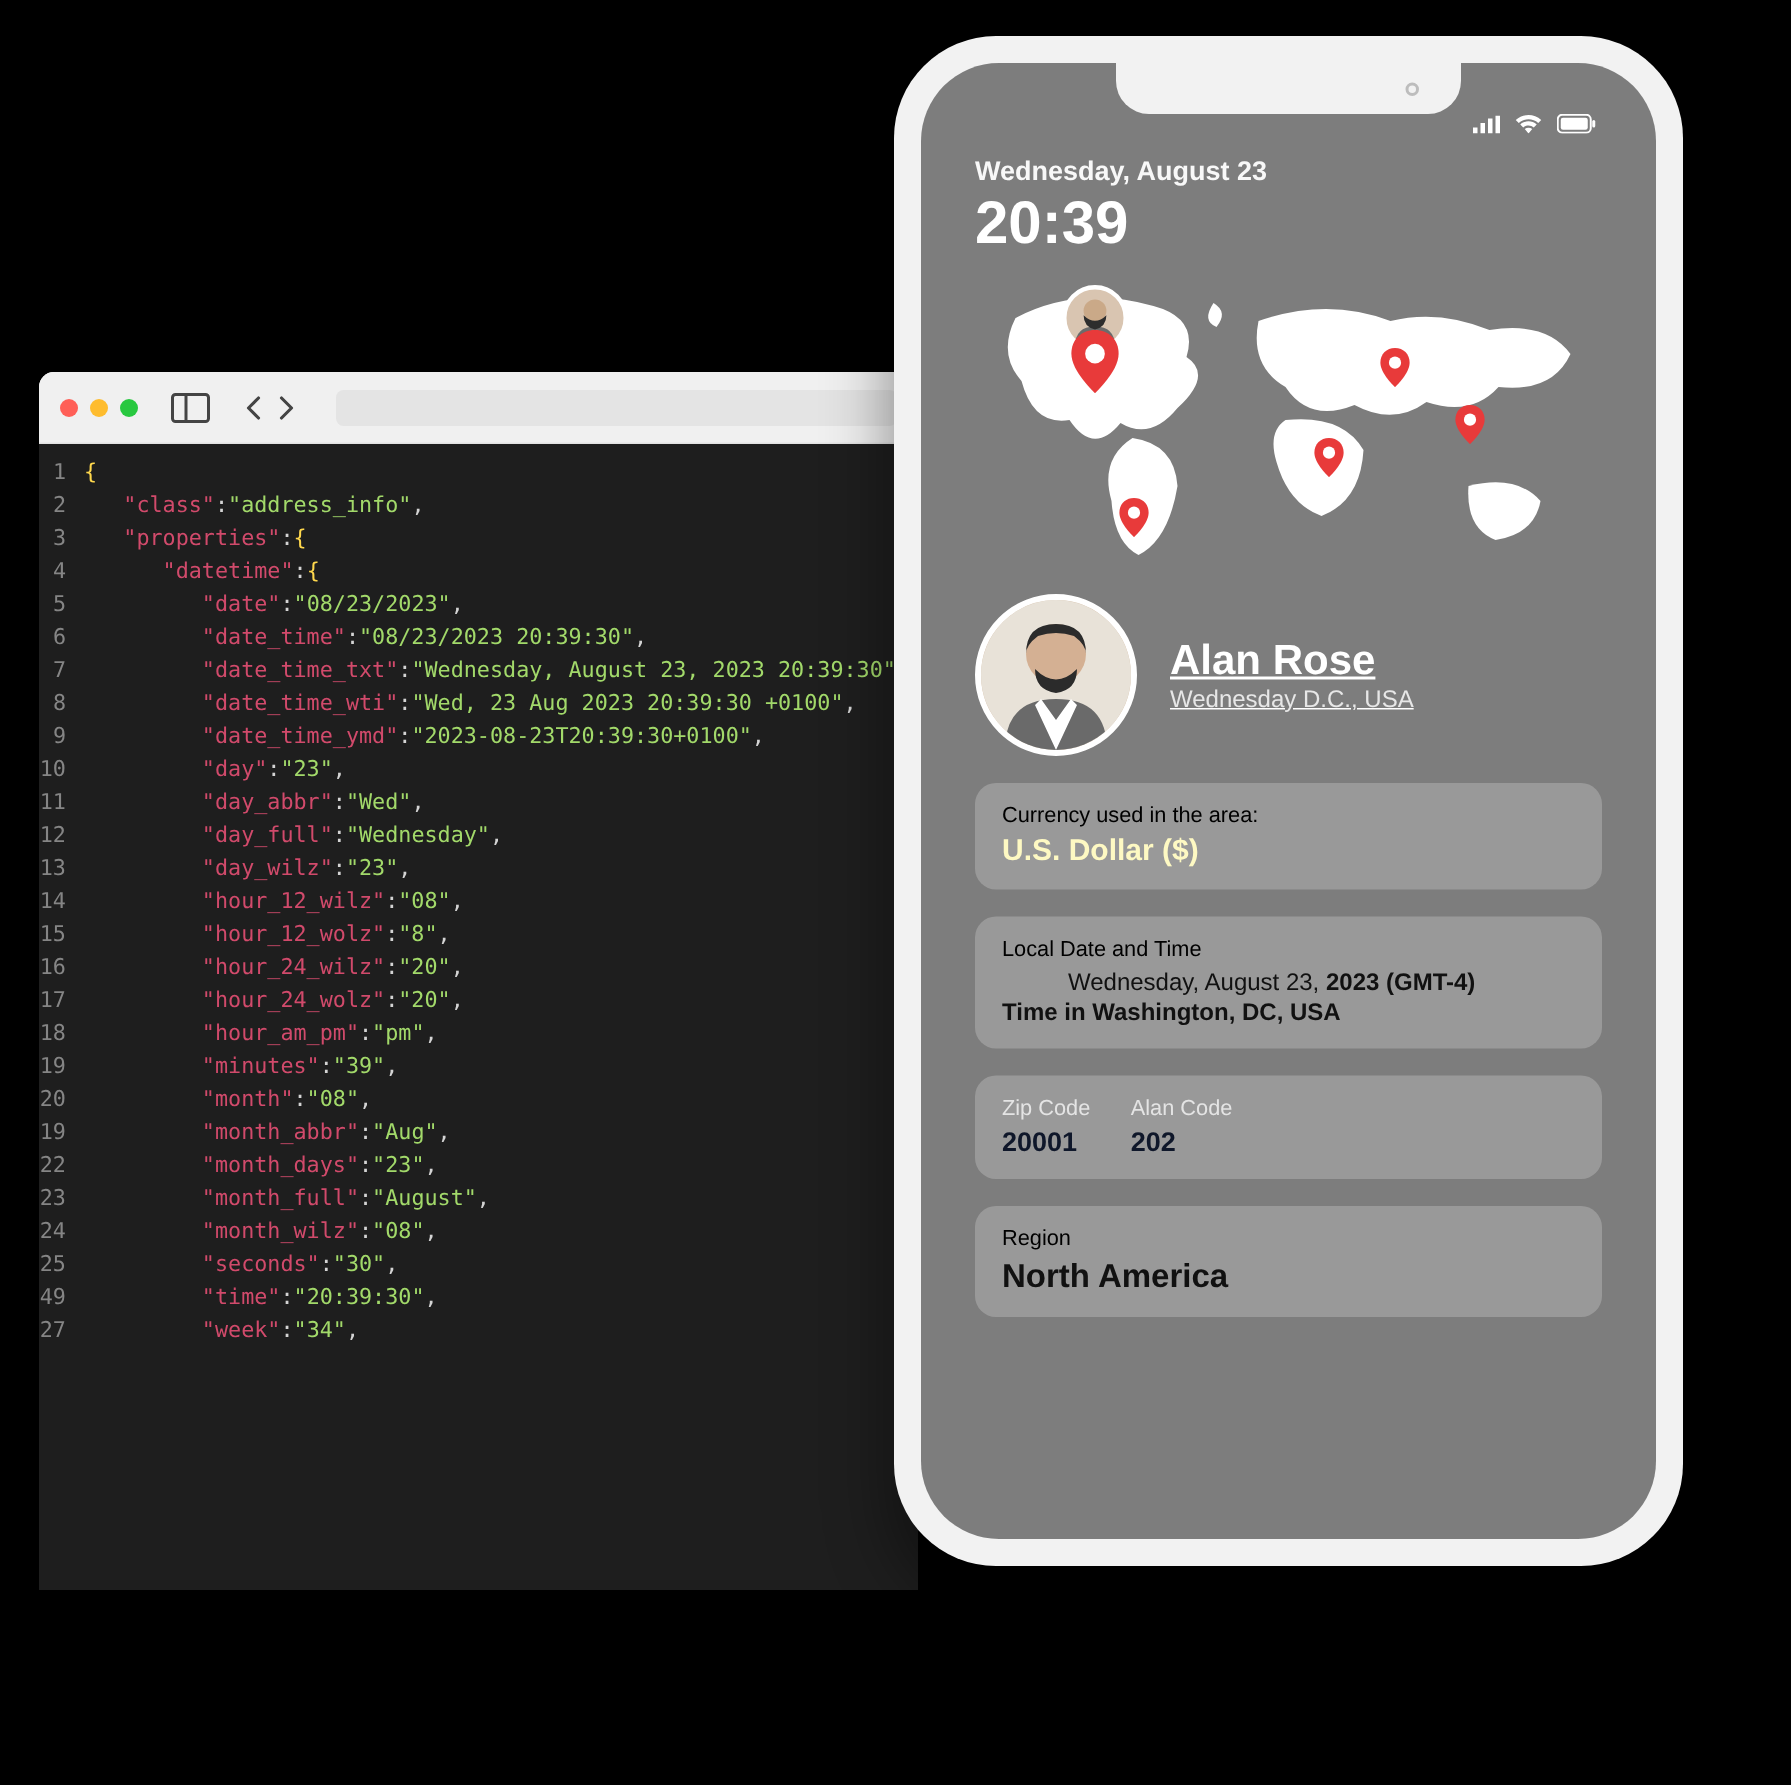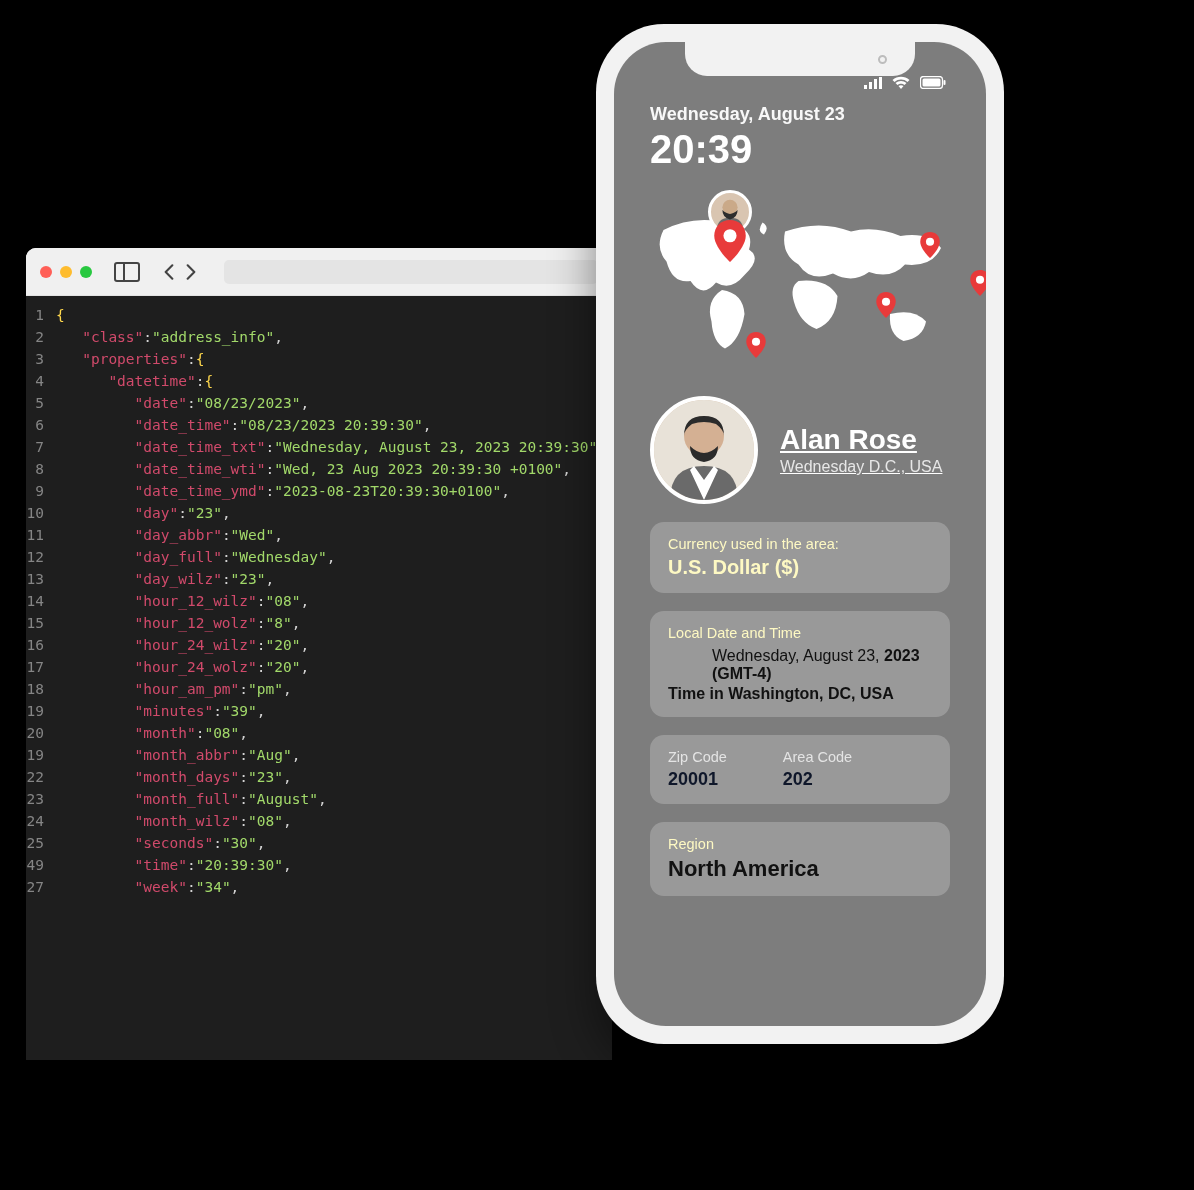--- a/index.html
+++ b/index.html
@@ -83,21 +83,21 @@
 .tok-brace { color: #ffd84d; }
 .tok-key   { color: #d14a6b; }
 .tok-punc  { color: #d4d4d4; }
 .tok-val   { color: #a2d96a; }
 
 
 .phone {
   position: absolute;
   left: 596px;
   top: 24px;
-  width: 408px;
+  width: 526px;
   height: 1020px;
   background: #f2f2f2;
   border-radius: 68px;
   box-shadow: 0 24px 46px rgba(0,0,0,0.45);
   padding: 18px;
 }
 .phone-screen {
   width: 100%; height: 100%;
   background: #7d7d7d;
   border-radius: 52px;
@@ -153,26 +153,26 @@
 .profile-name { font-size:28px; font-weight:700; color:#fff; }
 .profile-loc  { font-size:16px; color:#e7e7e7; margin-top:2px; }
 
 .card {
   background: rgba(255,255,255,0.22);
   border-radius: 14px;
   padding: 14px 18px;
   margin-top: 18px;
   color: #fff;
 }
-.card .label { font-size:14.5px; color:#fef9c3; }
+.card .label { font-size:14.5px; color:#000000; }
 .card .big   { font-size:20px; font-weight:700; color:#fef9c3; margin-top:4px; }
 .card .row-text { font-size:16px; font-weight:700; color:#111; }
 .card .row-text.light { font-weight:500; }
 
-.split-card { display:flex; gap: 56px; }
+.split-card { display:flex; gap: 27px; }
 .split-col .label{font-size:14.5px;color:#e4e4e4;}
 .split-col .val{font-size:18px;font-weight:800;color:#0f172a;margin-top:4px;}
 
 </style>
 </head>
 <body>
 
 <div class="browser-window">
   <div class="titlebar">
     <div class="traffic-lights">
@@ -340,21 +340,21 @@
         </div>
         <div class="row-text" style="margin-top:2px;">Time in Washington, DC, USA</div>
       </div>
 
       <div class="card split-card">
         <div class="split-col">
           <div class="label">Zip Code</div>
           <div class="val">20001</div>
         </div>
         <div class="split-col">
-          <div class="label">Area Code</div>
+          <div class="label">Alan Code</div>
           <div class="val">202</div>
         </div>
       </div>
 
       <div class="card">
         <div class="label">Region</div>
         <div class="val" style="font-size:22px;font-weight:800;color:#111;margin-top:4px;">North America</div>
       </div>
     </div>
   </div>

